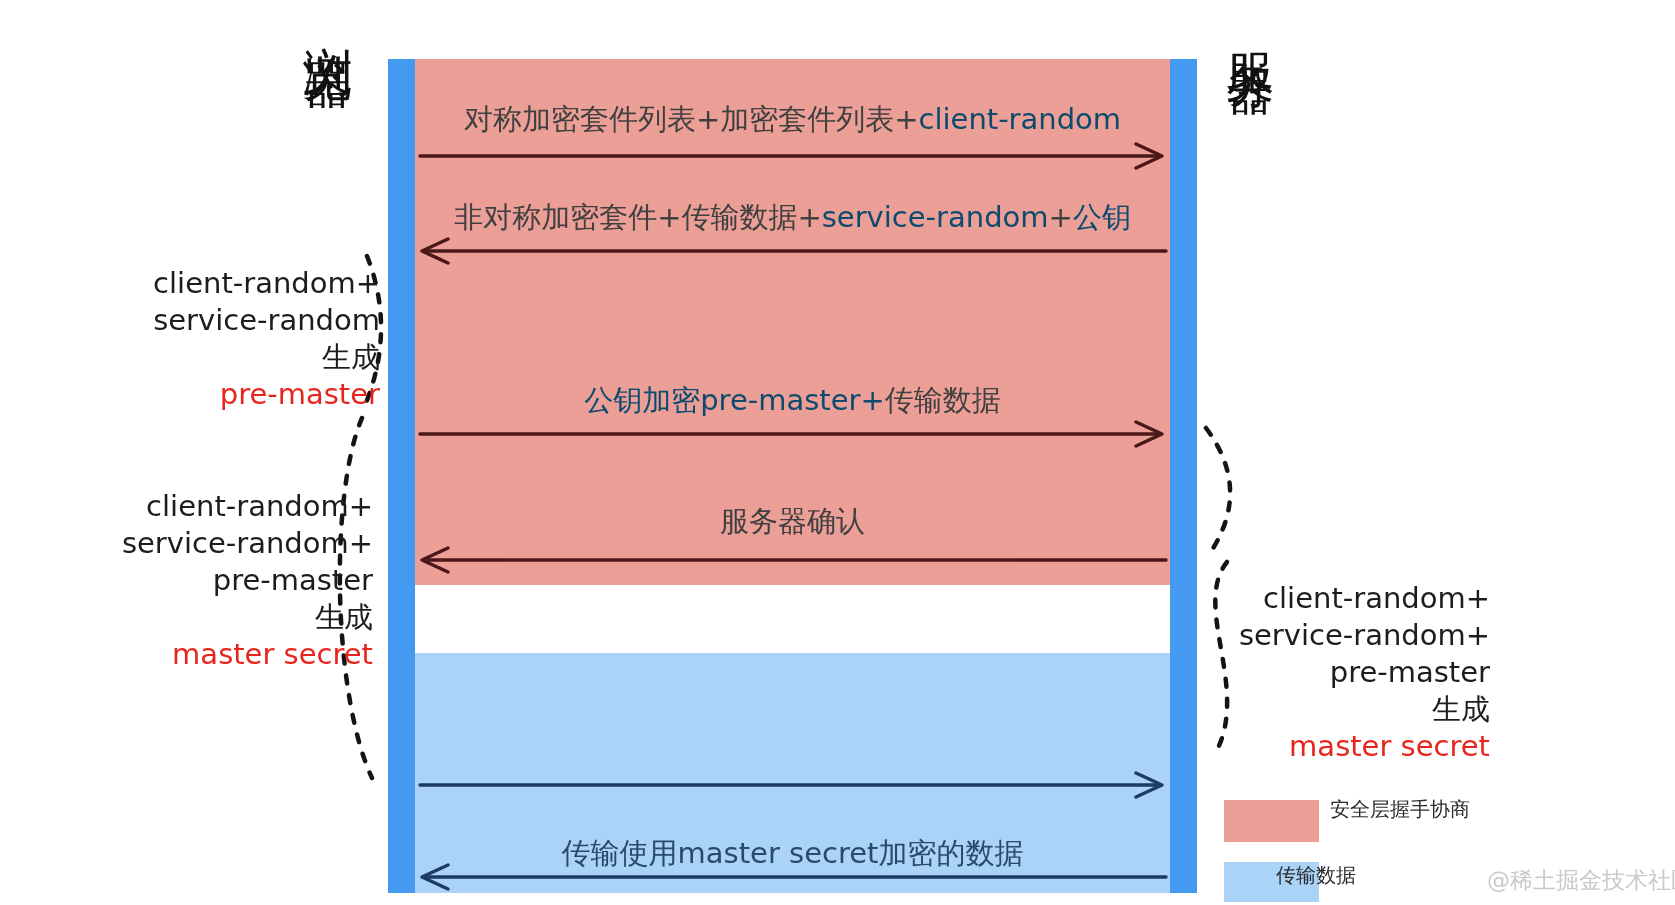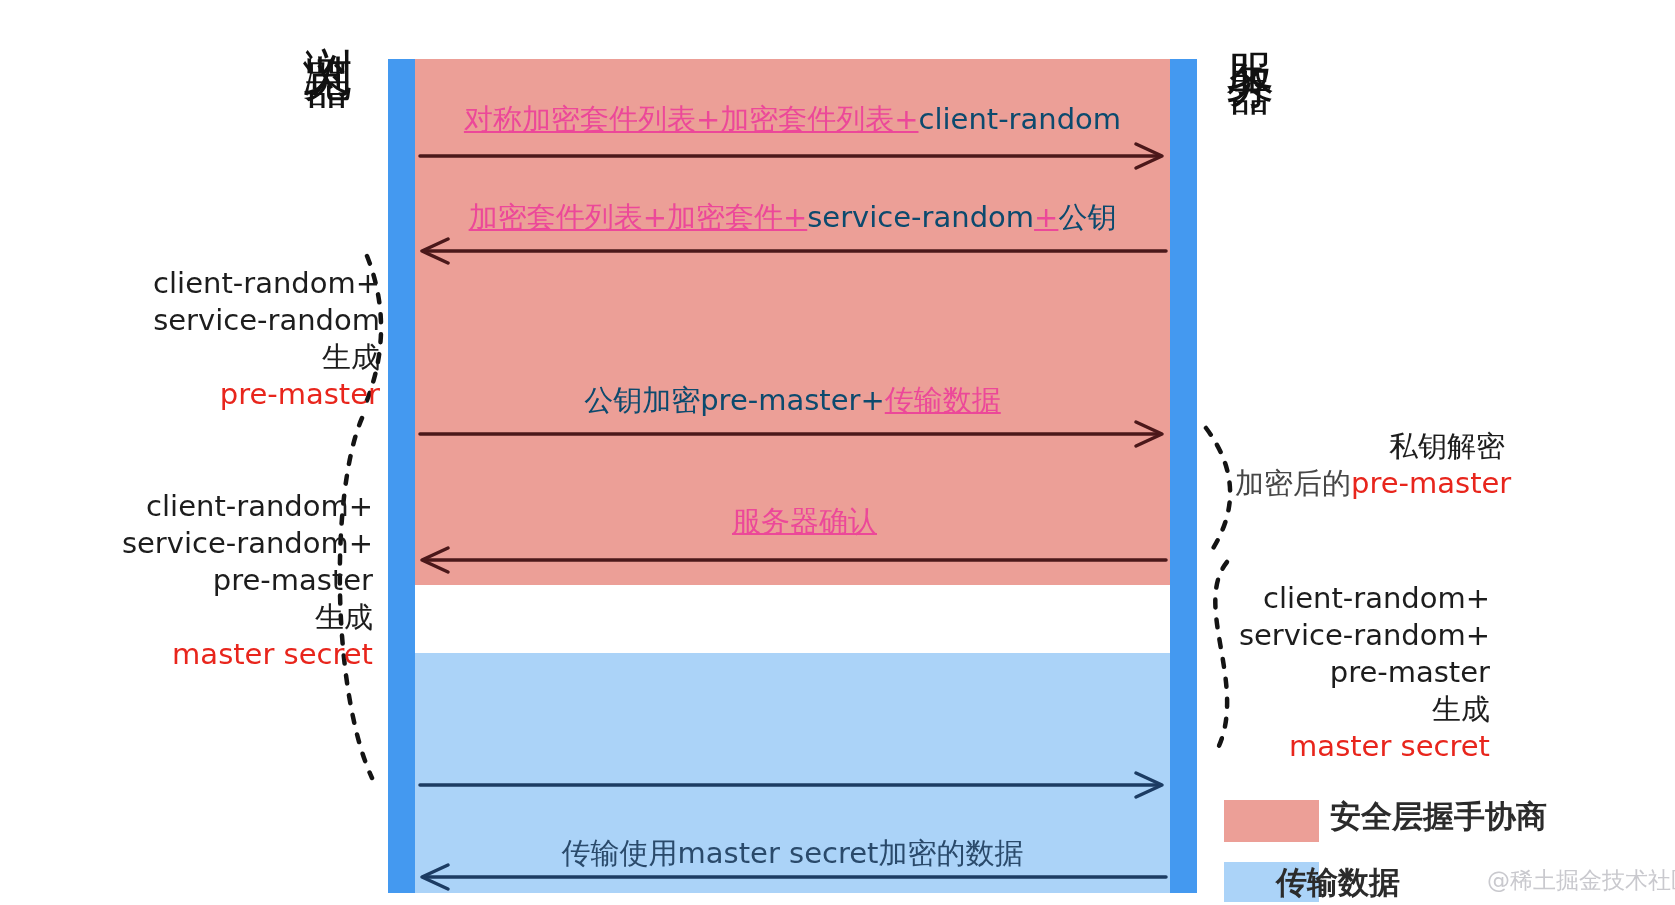--- a/index.html
+++ b/index.html
@@ -21,40 +21,40 @@
     font-size:50px;line-height:1;letter-spacing:8px;color:#111;z-index:4;
     font-weight:500;
   }
   .actor.browser{left:303px;top:6px;}
   .actor.server{left:1227px;top:16px;font-size:48px;}
   
   .msg{
     position:absolute;left:415px;width:755px;text-align:center;
     font-size:29px;line-height:36px;z-index:3;white-space:nowrap;
   }
-  .msg .dark{color:#ec4899;text-decoration:underline;}
+  .msg .dark{color:#404040;}
   .msg .red{color:#0c4a6e;}
   .msg .orange{color:#0c4a6e;}
   .msg.navy{color:#2A4A6B;}
   
   .note{
     position:absolute;text-align:right;font-size:29px;line-height:37px;
     color:#1d1d1d;z-index:3;white-space:nowrap;
   }
   .note .hl{color:#E8251C;}
   .note .dim{color:#474747;}
   .note.left-top{left:95px;top:265px;width:285px;}
   .note.left-bottom{left:88px;top:488px;width:285px;}
   .note.right-top{left:1235px;top:428px;width:270px;}
   .note.right-bottom{left:1225px;top:580px;width:265px;}
   
   .swatch{position:absolute;z-index:3;}
   .swatch.pink{left:1224px;top:800px;width:95px;height:42px;background:#EC9F97;}
   .swatch.blue{left:1224px;top:862px;width:95px;height:40px;background:#ABD3F8;}
-  .legend-label{position:absolute;z-index:3;font-size:31px;color:#2b2b2b;white-space:nowrap;font-weight:bold;}
+  .legend-label{position:absolute;z-index:3;font-size:20px;color:#2b2b2b;white-space:nowrap;}
   .legend-label.l1{left:1330px;top:796px;}
   .legend-label.l2{left:1276px;top:862px;text-align:right;}
   .watermark{position:absolute;left:1487px;top:865px;font-size:23px;color:#C9C9CE;z-index:3;white-space:nowrap;}
   svg.overlay{position:absolute;left:0;top:0;z-index:3;pointer-events:none;}
 </style>
 </head>
 <body>
 
 <div id="canvas">
 
@@ -103,52 +103,46 @@
       <path d="M 362 418 C 330 492 332 692 372 778"></path>
       <path d="M 1206 428 Q 1251 488 1212 550"></path>
       <path d="M 1227 562 C 1192 606 1250 688 1216 752"></path>
     </g>
   </svg>
 
   <div class="msg" style="top:101px;">
     <span class="dark">对称加密套件列表+加密套件列表+</span><span class="red">client-random</span>
   </div>
   <div class="msg" style="top:199px;">
-    <span class="dark">加密套件列表+加密套件+</span><span class="red">service-random</span><span class="dark">+</span><span class="red">公钥</span>
+    <span class="dark">非对称加密套件+传输数据+</span><span class="red">service-random</span><span class="dark">+</span><span class="red">公钥</span>
   </div>
   <div class="msg" style="top:382px;">
     <span class="orange">公钥加密pre-master+</span><span class="dark">传输数据</span>
   </div>
-  <div class="msg" style="top:503px;margin-left:12px;">
+  <div class="msg" style="top:503px;">
     <span class="dark">服务器确认</span>
   </div>
   <div class="msg navy" style="top:819px;margin-top:16px;">
     <span>传输使用master secret加密的数据</span>
   </div>
 
   <div class="note left-top">
     <div>client-random+</div>
     <div>service-random</div>
     <div>生成</div>
     <div class="hl">pre-master</div>
   </div>
   <div class="note left-bottom">
     <div>client-random+</div>
     <div>service-random+</div>
     <div>pre-master</div>
     <div>生成</div>
     <div class="hl">master secret</div>
   </div>
 
-  <div class="note right-top">
-    <div>私钥解密</div>
-    <div>
-      <span class="dim">加密后的</span><span class="hl">pre-master</span>
-    </div>
-  </div>
   <div class="note right-bottom">
     <div>client-random+</div>
     <div>service-random+</div>
     <div>pre-master</div>
     <div>生成</div>
     <div class="hl">master secret</div>
   </div>
 
   <div class="swatch pink"></div>
   <div class="legend-label l1">安全层握手协商</div>

